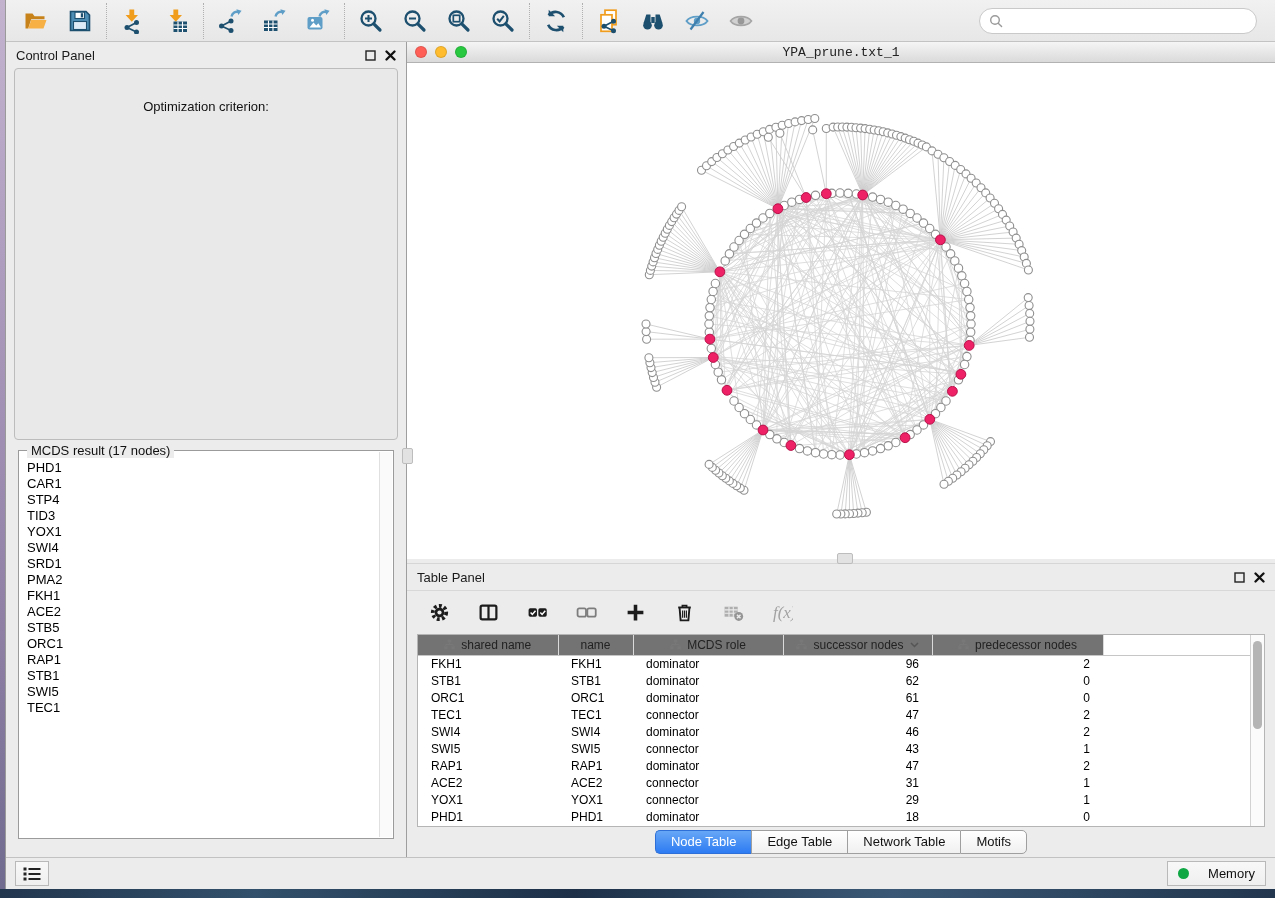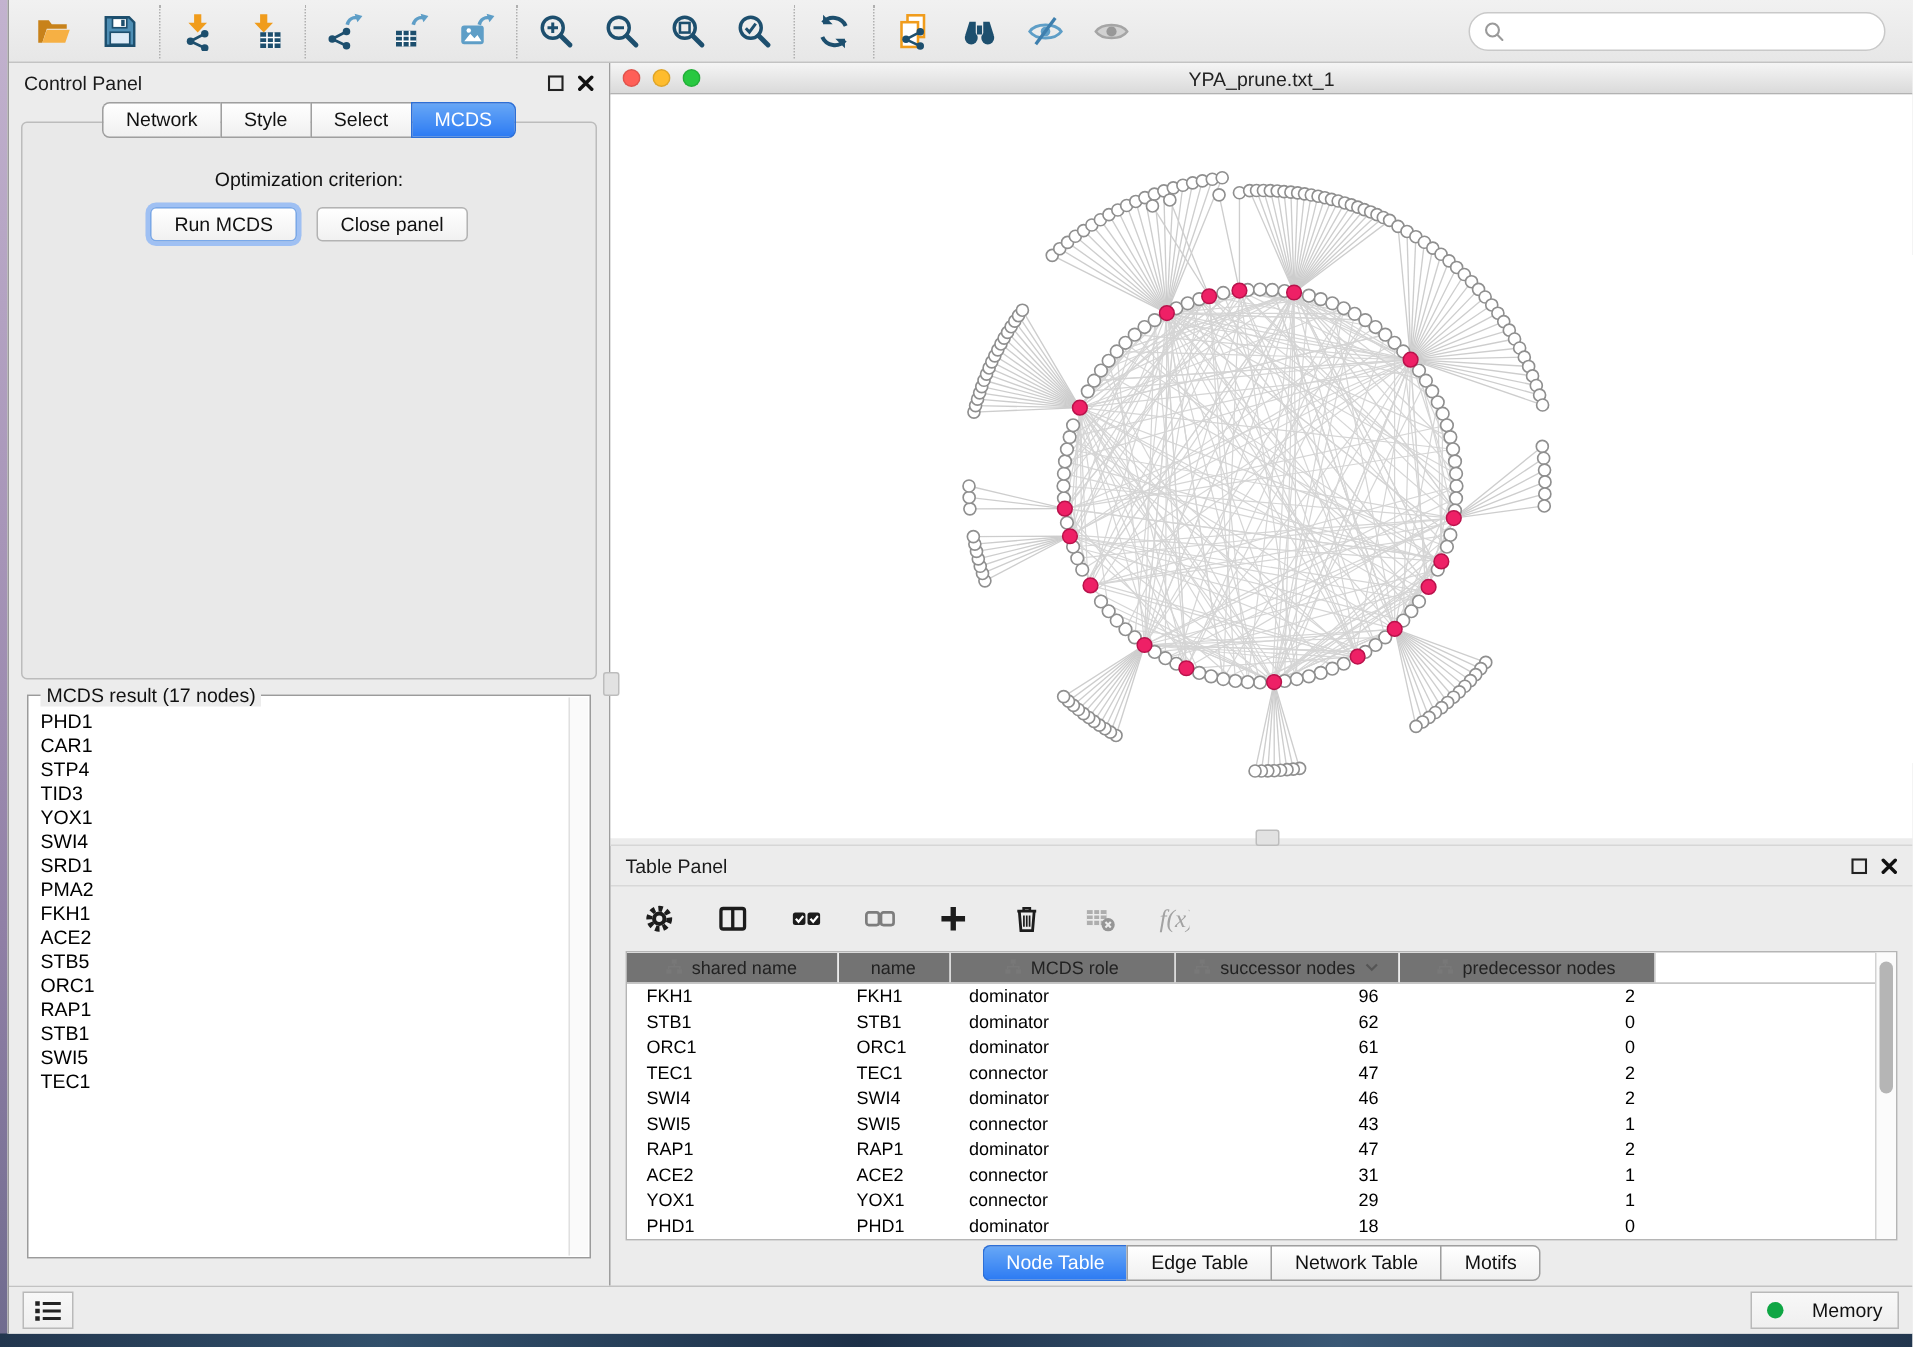--- a/index.html
+++ b/index.html
@@ -65,21 +65,21 @@
   .vsplit-grip { position:absolute; right:-7px; top:406px; width:11px; height:16px; z-index:5;
     background:#e2e2e2; border:1px solid #bdbdbd; border-radius:2px; }
 
   
   .rightcol { flex:1; display:flex; flex-direction:column; min-width:0; }
   .netwin { height:517px; flex:0 0 517px; display:flex; flex-direction:column; }
   .nw-title { height:21px; flex:0 0 21px; position:relative; display:flex; align-items:center;
     background:linear-gradient(#f5f5f5,#dadada); border-bottom:1px solid #b2b2b2; padding:0 8px; }
   .lights { display:flex; gap:8px; z-index:2; }
   .light { width:12px; height:12px; border-radius:50%; border:1px solid rgba(0,0,0,.12); }
-  .nw-title .cap { position:absolute; left:0; right:0; text-align:center; font-size:13px; color:#222; }
+  .nw-title .cap { position:absolute; left:0; right:0; text-align:center; font-size:13px; color:#222;font-family:Liberation Mono, monospace; }
   .canvas { flex:1; background:#fff; position:relative; }
   .canvas svg { position:absolute; inset:0; }
   .hsplit { height:5px; flex:0 0 5px; background:#ececec; border-bottom:1px solid #d6d6d6; position:relative; }
   .hsplit .grip { position:absolute; left:49.5%; top:-6px; width:16px; height:11px;
     background:#e2e2e2; border:1px solid #bdbdbd; border-radius:2px; }
 
   
   .tpanel { flex:1; display:flex; flex-direction:column; background:#ececec; min-height:0; }
   .tp-toolbar { height:44px; flex:0 0 44px; display:flex; align-items:center; gap:21px;
     padding:0 18px; border-top:1px solid #d8d8d8; }
@@ -272,32 +272,22 @@
           <span class="ttl">Control Panel</span>
           <span class="win-ctl">
             <svg width="11" height="11" viewBox="0 0 11 11">
               <rect x="1" y="1" width="9" height="9" fill="none" stroke="#222" stroke-width="1.4"></rect>
               </svg>
             <svg width="11" height="11" viewBox="0 0 11 11">
               <path d="M1.5 1.5L9.5 9.5M9.5 1.5L1.5 9.5" stroke="#111" stroke-width="2.3" stroke-linecap="round"></path>
               </svg>
           </span>
         </div>
-        <div class="cp-tabs" id="cp-tabs">
-            <button class="seg">Network</button>
-            <button class="seg">Style</button>
-            <button class="seg">Select</button>
-            <button class="seg active">MCDS</button>
-          </div>
         <div class="cp-content">
           <div class="opt-label">Optimization criterion:</div>
-          <div class="btn-row">
-            <button class="pbtn focused">Run MCDS</button>
-            <button class="pbtn">Close panel</button>
-          </div>
         </div>
         <div class="resultbox">
           <span class="legend">MCDS result (17 nodes)</span>
           <div class="result-list" id="mcds-list">
               <div class="result-item">PHD1</div>
               <div class="result-item">CAR1</div>
               <div class="result-item">STP4</div>
               <div class="result-item">TID3</div>
               <div class="result-item">YOX1</div>
               <div class="result-item">SWI4</div>

